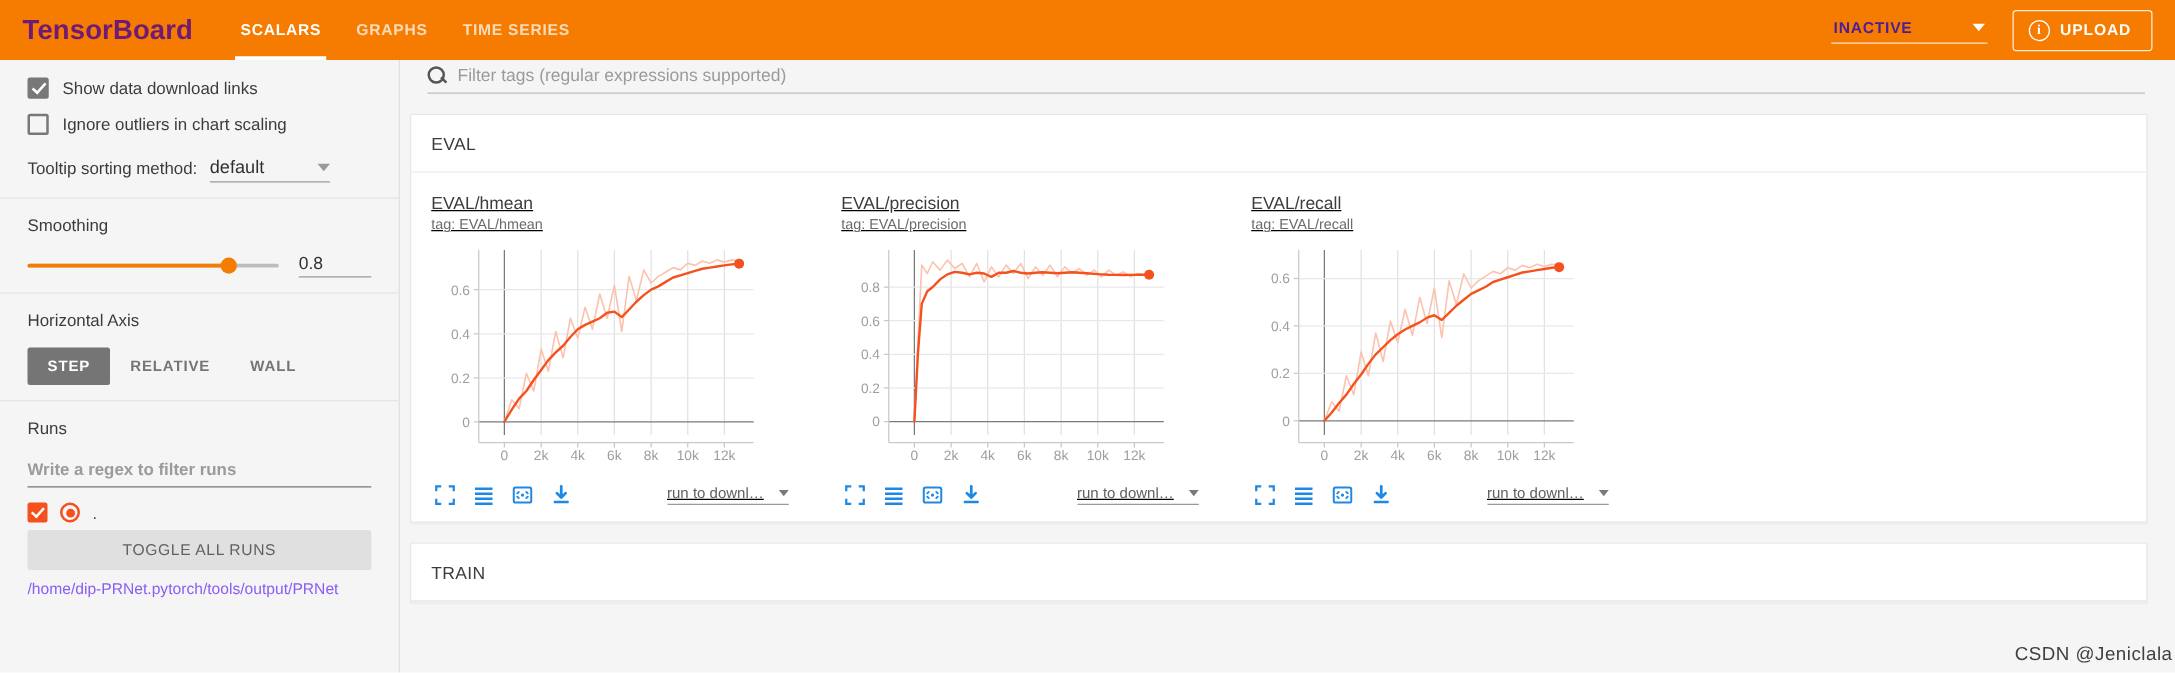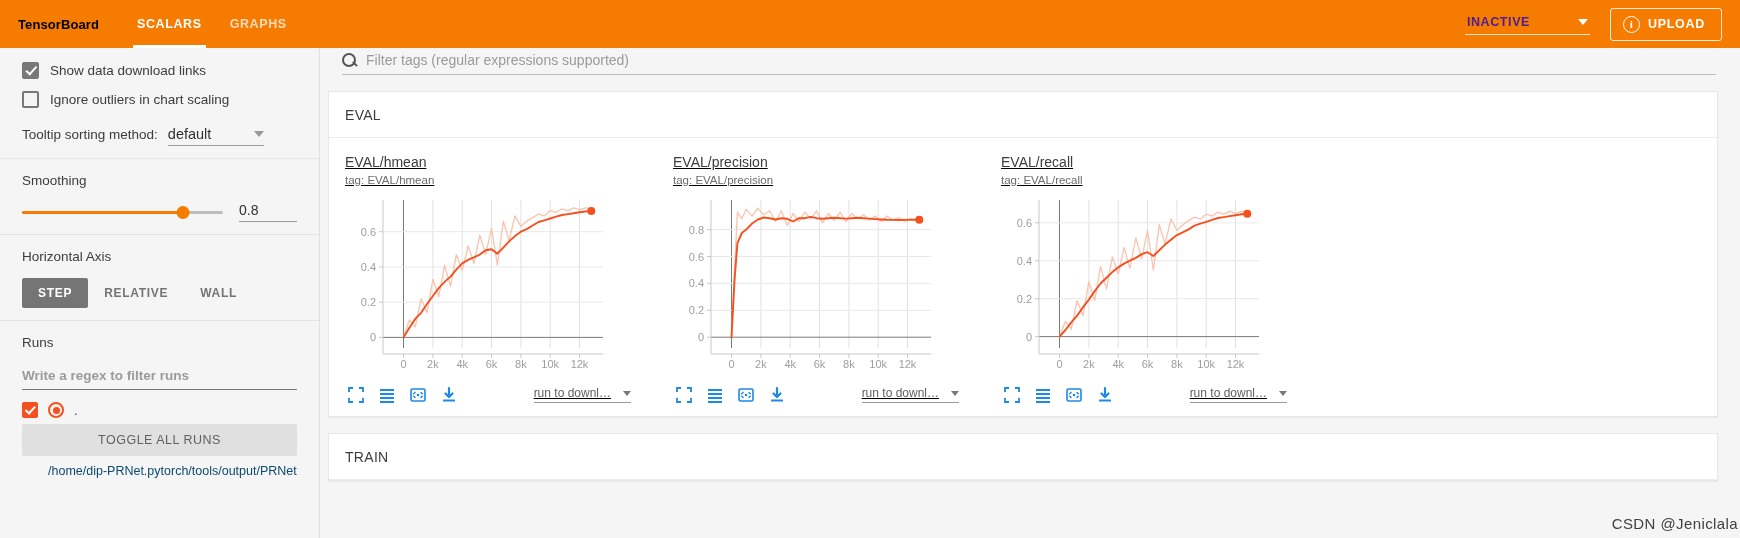--- a/index.html
+++ b/index.html
@@ -15,25 +15,25 @@
   
   .appbar {
     height: 48px;
     background: #f57c00;
     display: flex;
     align-items: center;
     position: relative;
     color: #fff;
   }
   .brand {
-    font-size: 13px;
+    font-size: 22px;
     font-weight: bold;
     letter-spacing: .1px;
     padding: 0 24px 0 18px;
-    color: #000000;
+    color: #701a75;
     white-space: nowrap;
   }
   .tabs { display: flex; height: 48px; align-items: stretch; }
   .tab {
     display: flex; align-items: center;
     padding: 0 14px;
     font-size: 12.5px;
     font-weight: bold;
     letter-spacing: .6px;
     color: rgba(255,255,255,.72);
@@ -220,25 +220,24 @@
     font-size: 12.5px;
     letter-spacing: .5px;
     text-align: center;
     padding: 9px 0;
     border-radius: 2px;
     cursor: pointer;
     margin-top: 2px;
   }
   .run-path {
     font-size: 12.5px;
-    color: #0c4a6e;
+    color: #8b5cf6;
     margin-top: 8px;
     white-space: nowrap;
     overflow: hidden;
-    margin-left: 26px;
   }
 
   
   .main {
     flex: 1;
     background: #f5f5f5;
     padding: 0 0 0 0;
     overflow: hidden;
     position: relative;
   }
@@ -311,20 +310,21 @@
   .axis-text { font-size: 11px; fill: #9e9e9e; font-family: "Liberation Sans", sans-serif; }
 </style>
 </head>
 <body>
 
 <div class="appbar">
   <div class="brand">TensorBoard</div>
   <div class="tabs">
     <div class="tab active">SCALARS</div>
     <div class="tab">GRAPHS</div>
+    <div class="tab">TIME SERIES</div>
   </div>
   <div class="appbar-right">
     <div class="run-select">
       <span class="val">INACTIVE</span>
       <span class="caret-down"></span>
     </div>
     <div class="upload-btn">
       <span class="info-circle">i</span>
       <span>UPLOAD</span>
     </div>

